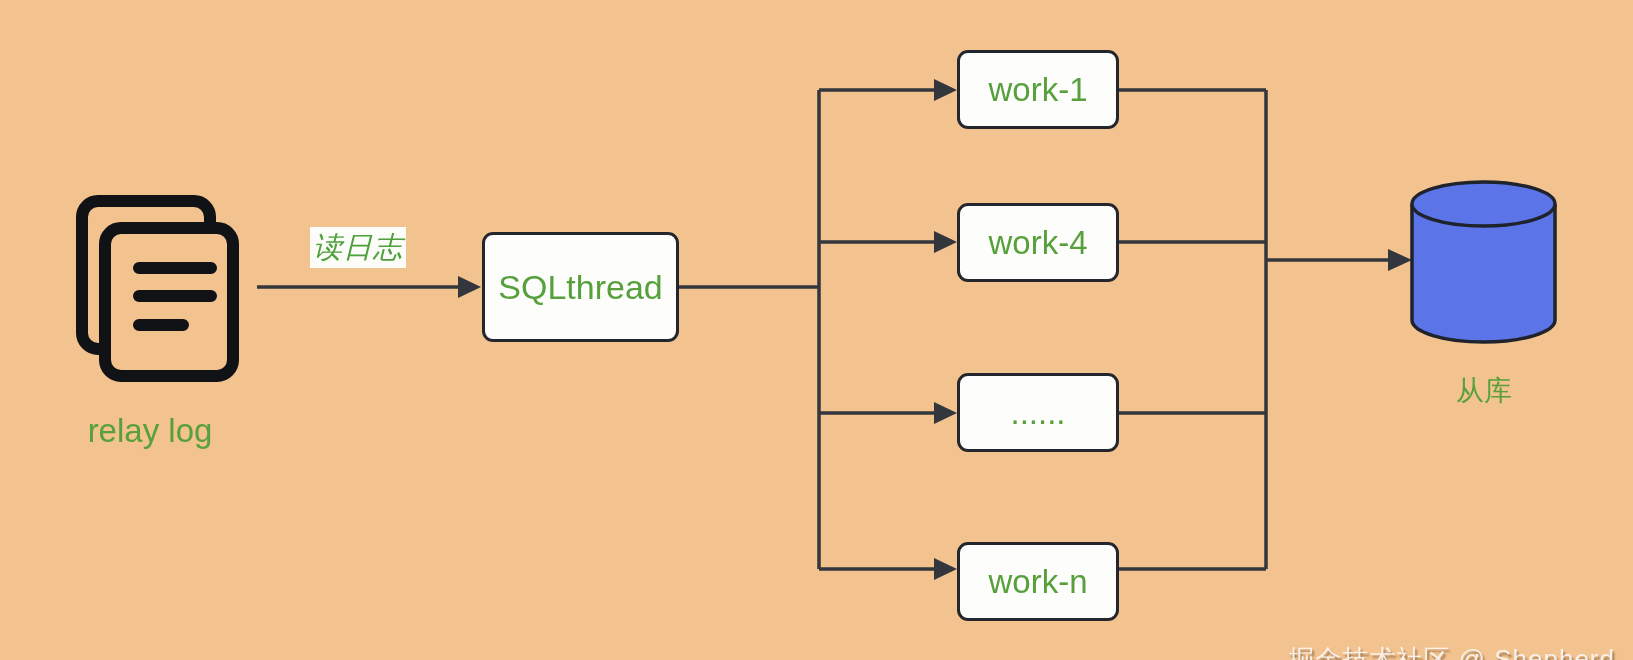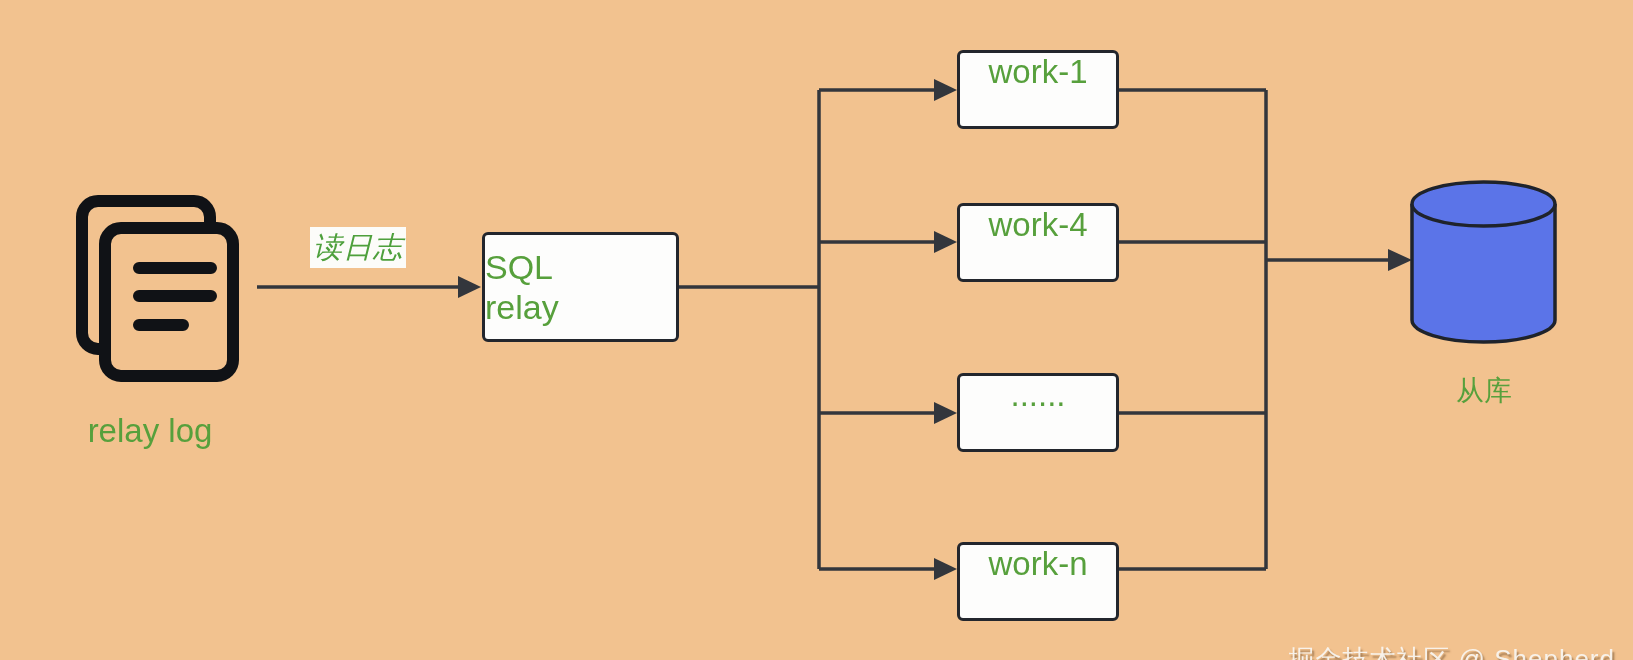--- a/index.html
+++ b/index.html
@@ -9,28 +9,28 @@
     background:#f2c28f;
     font-family:"Liberation Sans","DejaVu Sans",sans-serif;
     overflow:hidden;
   }
   .layer { position:absolute; left:0; top:0; }
 
   .box {
     position:absolute;
     background:#fdfdfc;
     border:3px solid #23262d;
-    border-radius:6px;
+    border-radius:11px;
     box-sizing:border-box;
-    display:flex; justify-content:center;
+    display:flex; align-items:center; justify-content:center;
     color:#57a03c;
   }
   .sql-box {
     left:482px; top:232px; width:197px; height:110px;
-    flex-direction:column; font-size:34px; line-height:1.18;
+    flex-direction:row; font-size:34px; line-height:1.18;
   }
   .worker { left:957px; width:162px; height:79px; font-size:33px; }
   .worker.w1 { top:50px; }
   .worker.w2 { top:203px; }
   .worker.w3 { top:373px; }
   .worker.w4 { top:542px; }
 
   .label { position:absolute; color:#57a03c; }
   .relay-label { left:60px; top:396px; width:180px; text-align:center; font-size:33px;margin-top:16px; }
   .slave-label { left:1404px; top:372px; width:160px; text-align:center; font-size:28px; }
@@ -81,21 +81,21 @@
     </g>
 
     <g stroke="#1f232b" stroke-width="3.5" fill="#5b74e8">
       <path d="M1412 204 V320 A71.5 22 0 0 0 1555 320 V204"></path>
       <ellipse cx="1483.5" cy="204" rx="71.5" ry="22"></ellipse>
     </g>
   </svg>
 
   <div class="box sql-box">
     <div>SQL</div>
-    <div>relay</div>
+    <div>thread</div>
   </div>
 
   <div class="box worker w1">
     <span>work-1</span>
   </div>
   <div class="box worker w2">
     <span>work-4</span>
   </div>
   <div class="box worker w3">
     <span>......</span>

